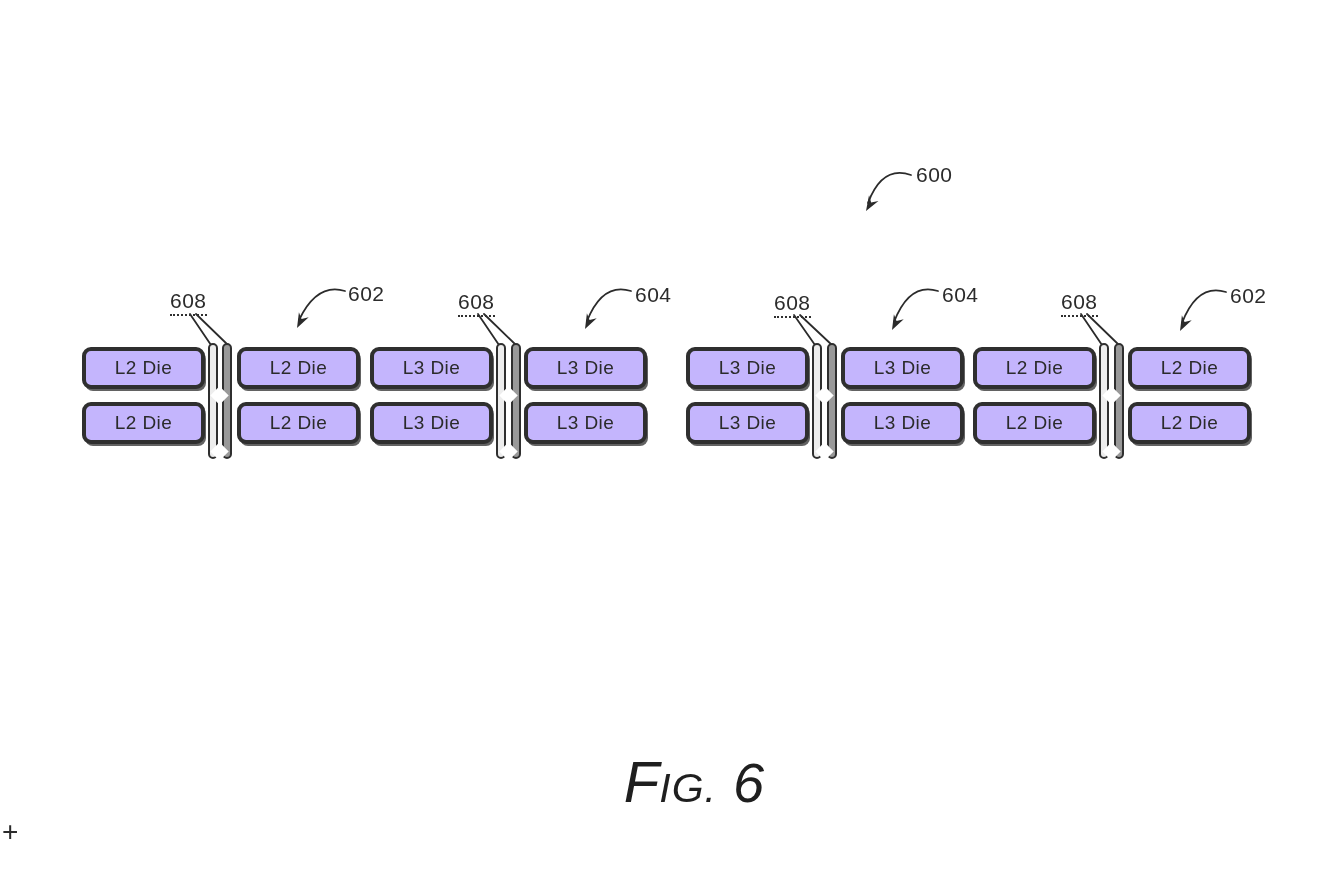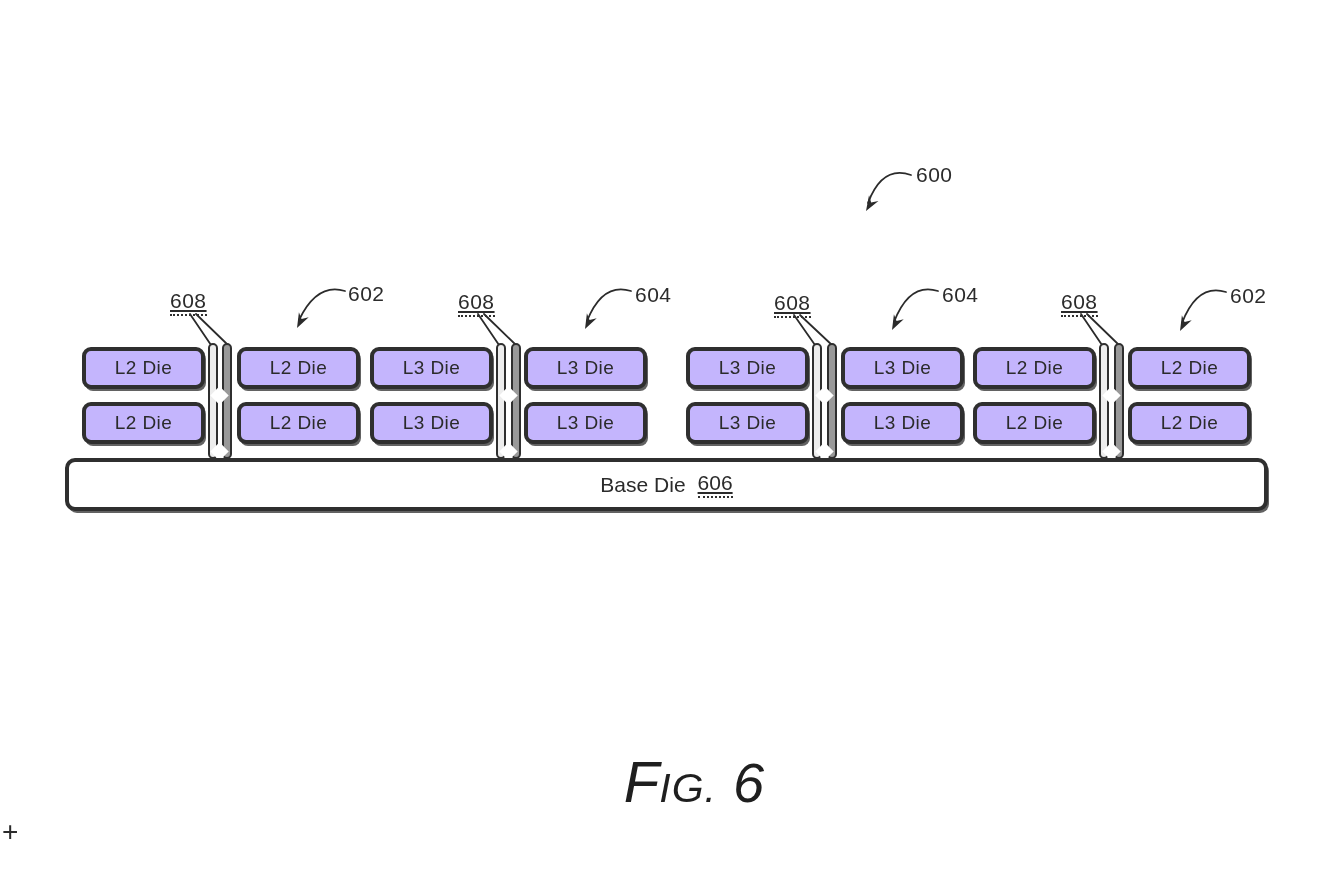--- a/index.html
+++ b/index.html
@@ -61,21 +61,20 @@
     font-size: 21px;
     letter-spacing: 0.5px;
     color: #2b2b2b;
     white-space: nowrap;
     text-align: center;
   }
   .underlined {
     display: inline-block;
     border-bottom: 2px dotted #2f2f2f;
     padding-bottom: 1px;
-    text-decoration: underline;
   }
 
   .base-die {
     position: absolute;
     left: 65px;
     top: 458px;
     width: 1203px;
     height: 53px;
     background: #ffffff;
     border: 4px solid #2f2f2f;
@@ -209,24 +208,20 @@
       <span>L2 Die</span>
     </div>
   <div class="die-box" style="left:1128px; top:402px;">
       <span>L2 Die</span>
     </div>
   <div class="strip strip-light" style="left:1099px;"></div>
   <div class="strip strip-dark" style="left:1114px;"></div>
   <div class="diamond" style="left:1105px; top:389px;"></div>
   <div class="diamond" style="left:1105px; top:445px;"></div>
 
-  <div class="base-die">
-    <span>Base Die</span>
-    <span class="underlined">606</span>
-  </div>
 
   <div class="fig-caption">
     <span class="cap-big">F</span><span class="cap-small">IG.</span><span class="cap-num">6</span>
   </div>
 
   <div class="reg-mark">+</div>
 
 </div>
 
 </body></html>

